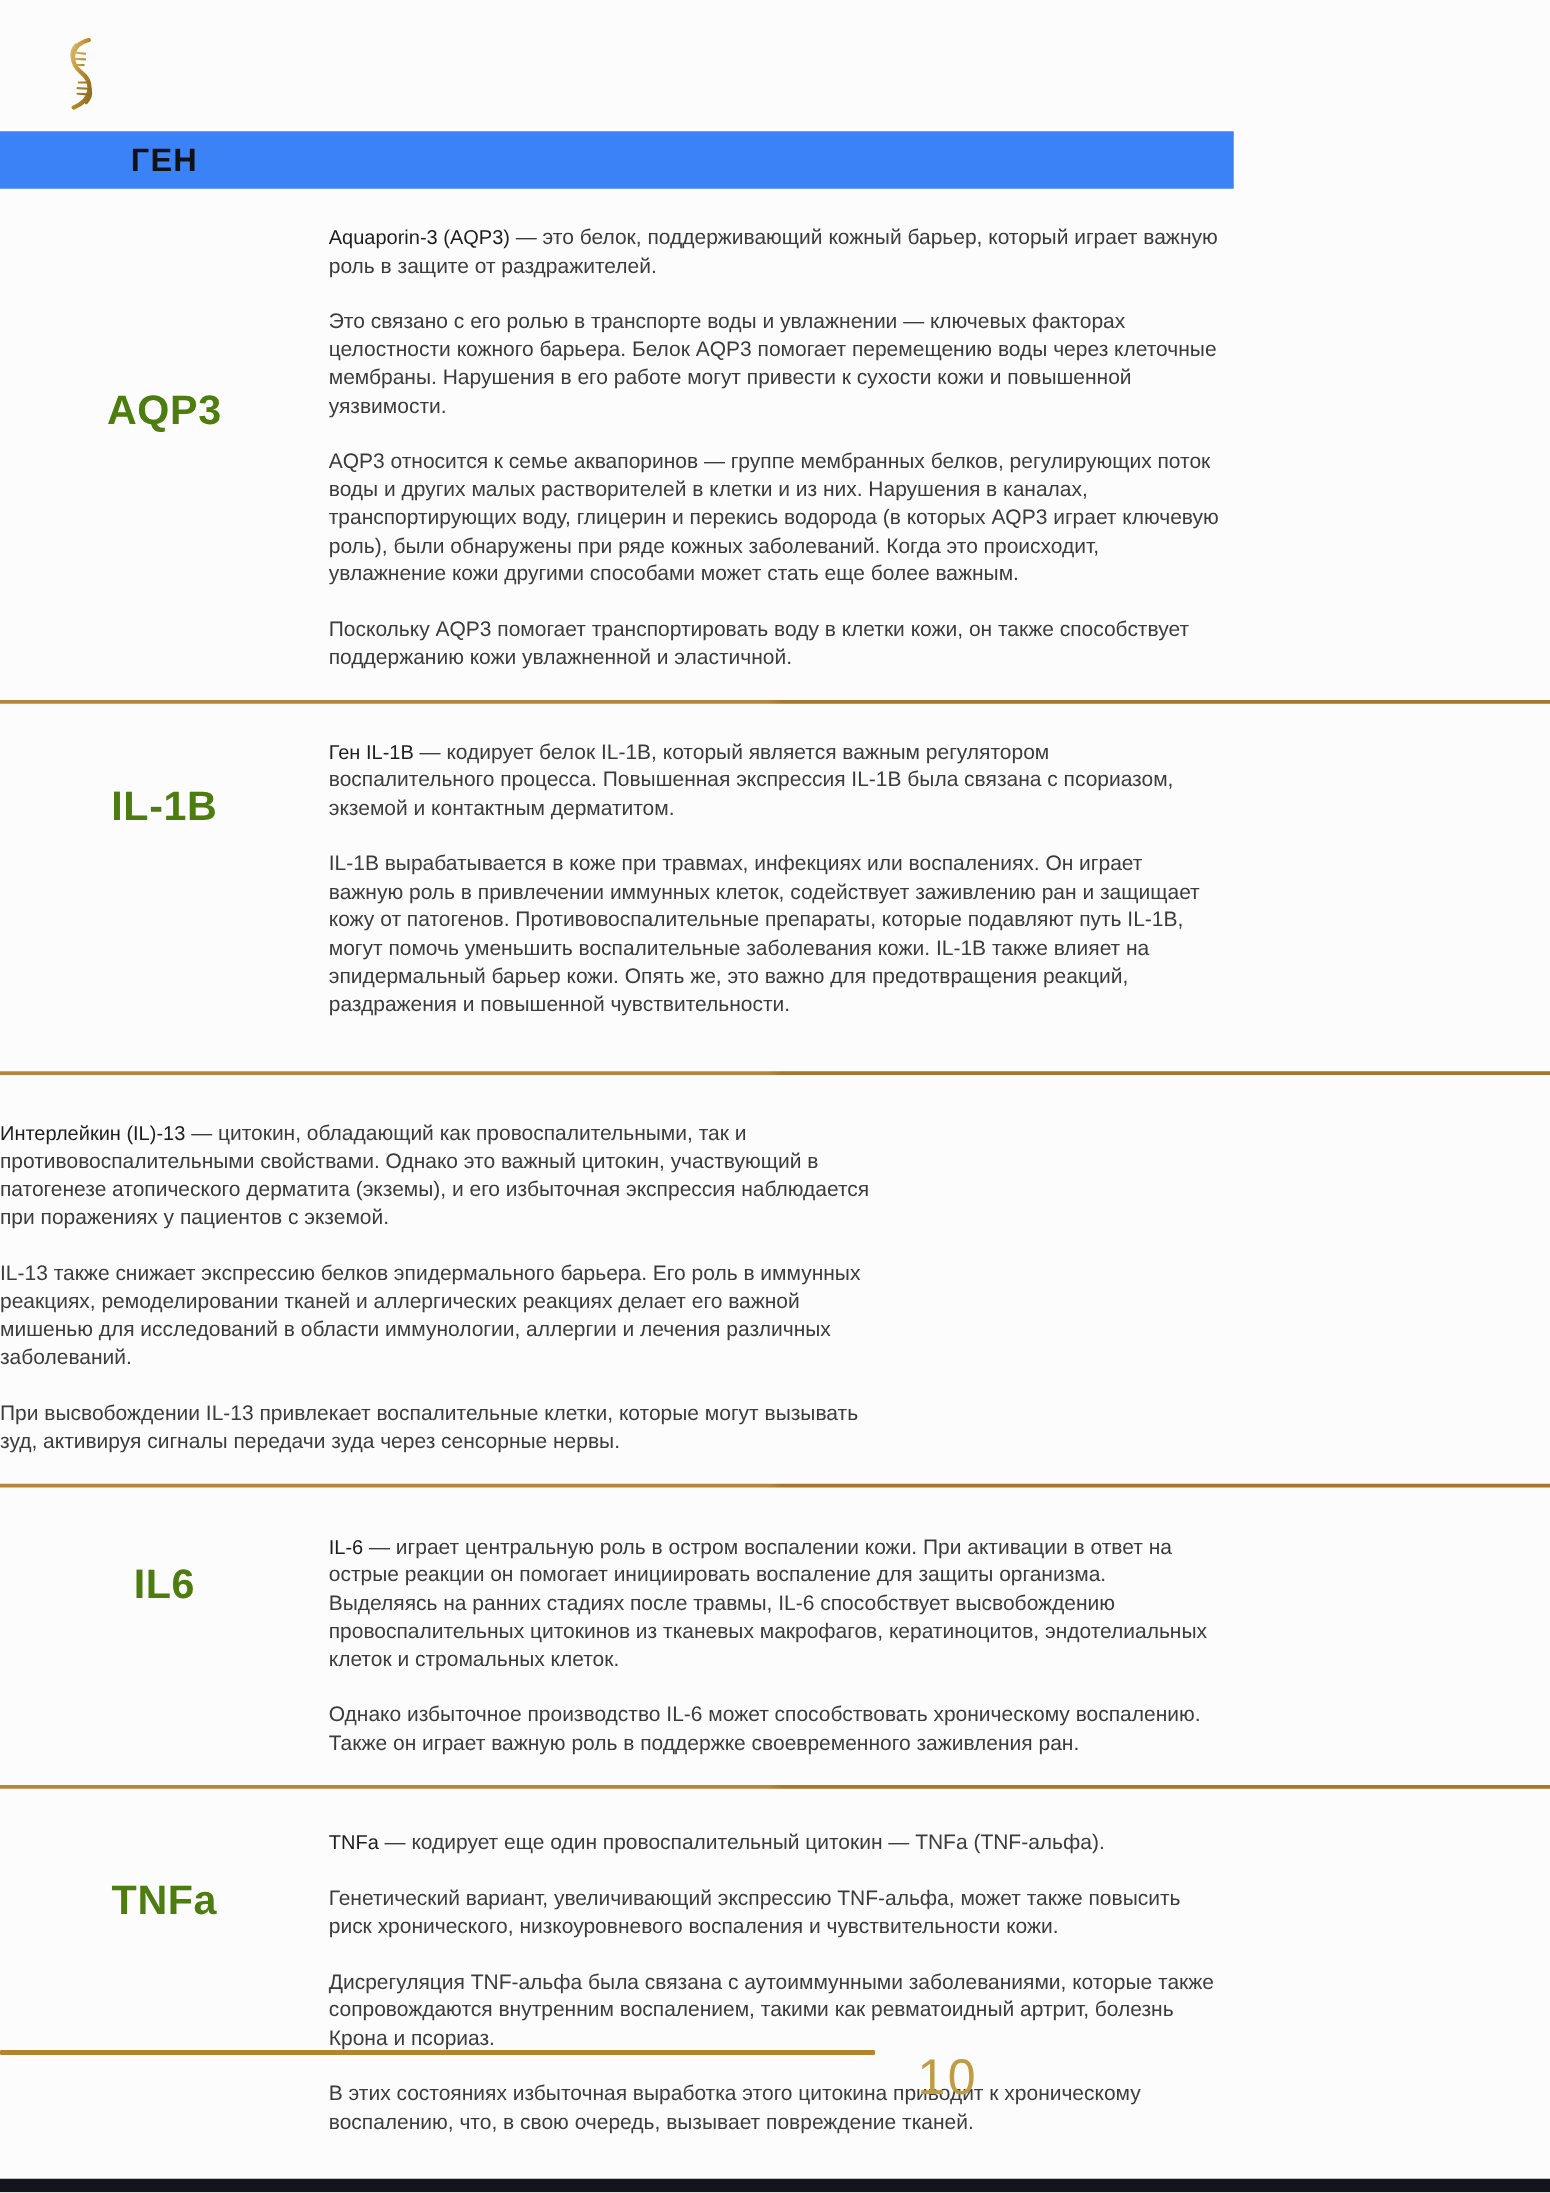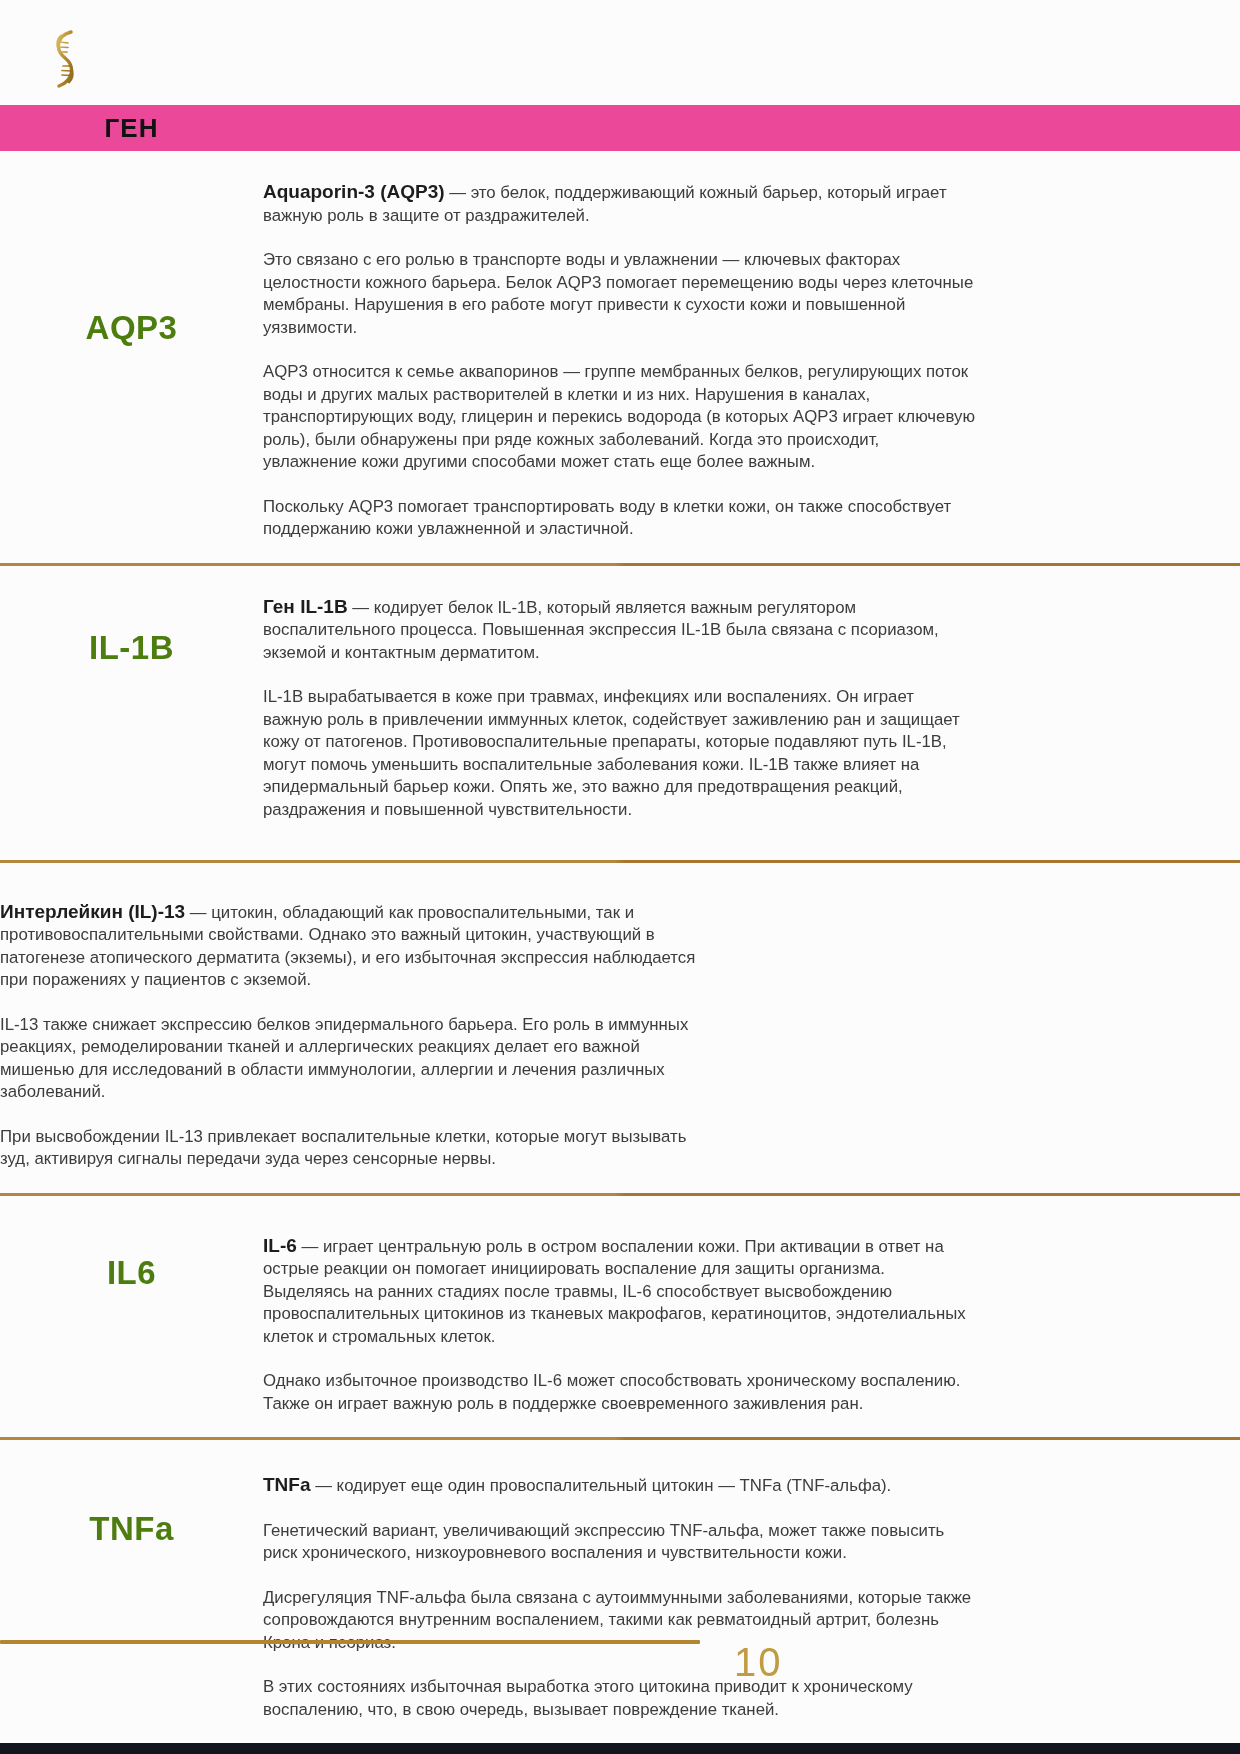--- a/index.html
+++ b/index.html
@@ -8,22 +8,22 @@
     width:1240px;height:1754px;
     background:#fcfcfd;
     font-family:"Liberation Sans", sans-serif;
     color:#3c3c3c;
     overflow:hidden;
   }
   
   .logo-wrap{position:absolute;top:30px;left:48px;width:34px;height:58px;}
   
   .header-bar{
-    position:absolute;top:105px;left:0;width:1240px;height:46px;
-    background:#ec4899;
+    position:absolute;top:105px;left:0;width:987px;height:46px;
+    background:#3b82f6;
     display:flex;align-items:center;
   }
   .header-gene{
     width:263px;text-align:center;
     font-size:26px;font-weight:700;color:#121212;letter-spacing:1px;
   }
   .header-desc{
     font-size:26px;font-weight:700;color:#121212;letter-spacing:0.6px;
   }
   
@@ -31,21 +31,21 @@
   .row{display:flex;}
   .gene-col{width:263px;flex:0 0 263px;display:flex;justify-content:center;align-items:flex-start;}
   .gene-label{
     font-size:33px;font-weight:700;color:#4d7c0f;letter-spacing:0.5px;line-height:1;
   }
   .content{width:712px;flex:0 0 712px;padding-top:28px;box-sizing:border-box;}
   .content p{
     margin:0 0 22px 0;
     font-size:16.8px;line-height:1.34;color:#3c3c3c;
   }
-  .content p b{font-size:19px;font-weight:700;color:#1d1d1d;}
+  .content p b{font-size:16px;font-weight:400;color:#1d1d1d;}
   .row-aqp3{min-height:392px;}
   .row-il1b{min-height:294px;}
   .row-il13{min-height:303px;}
   .row-il6 {min-height:226px;}
   .row-tnfa{min-height:262px;}
   .row-aqp3 .gene-label{margin-top:160px;}
   .row-il1b .gene-label{margin-top:65px;}
   .row-il13 .gene-label{margin-top:42px;}
   .row-il6  .gene-label{margin-top:60px;}
   .row-tnfa .gene-label{margin-top:72px;}

